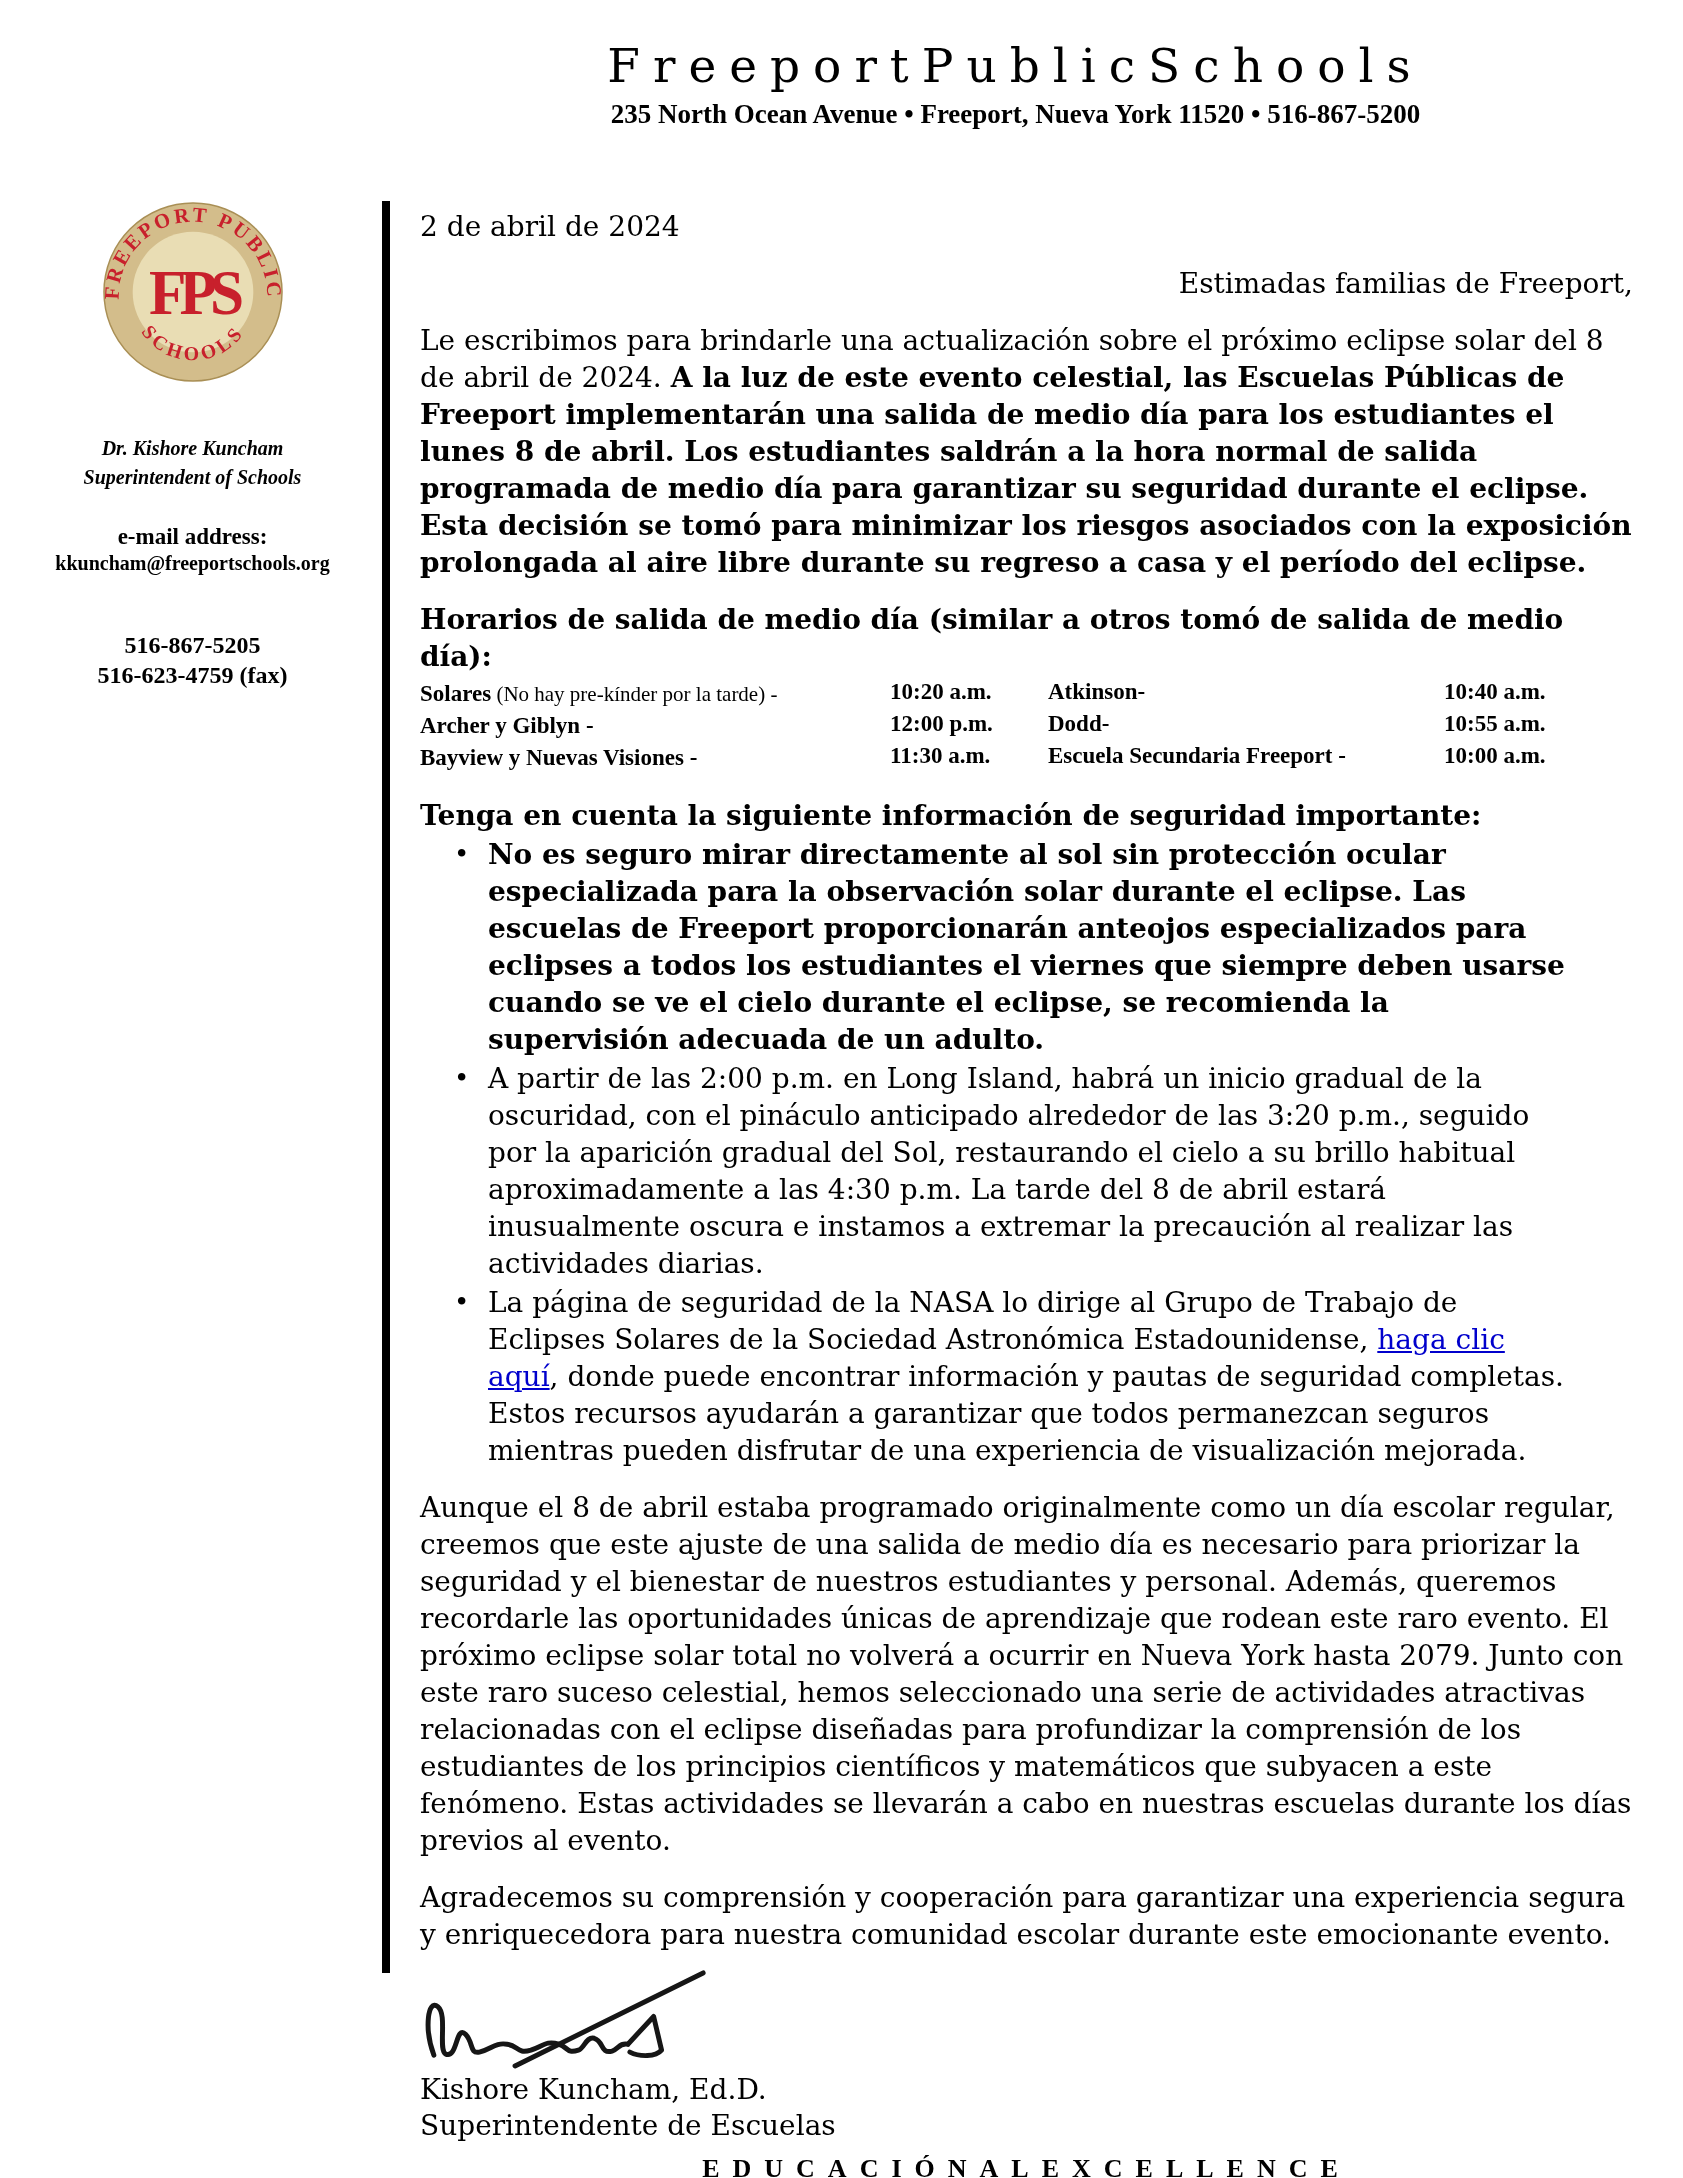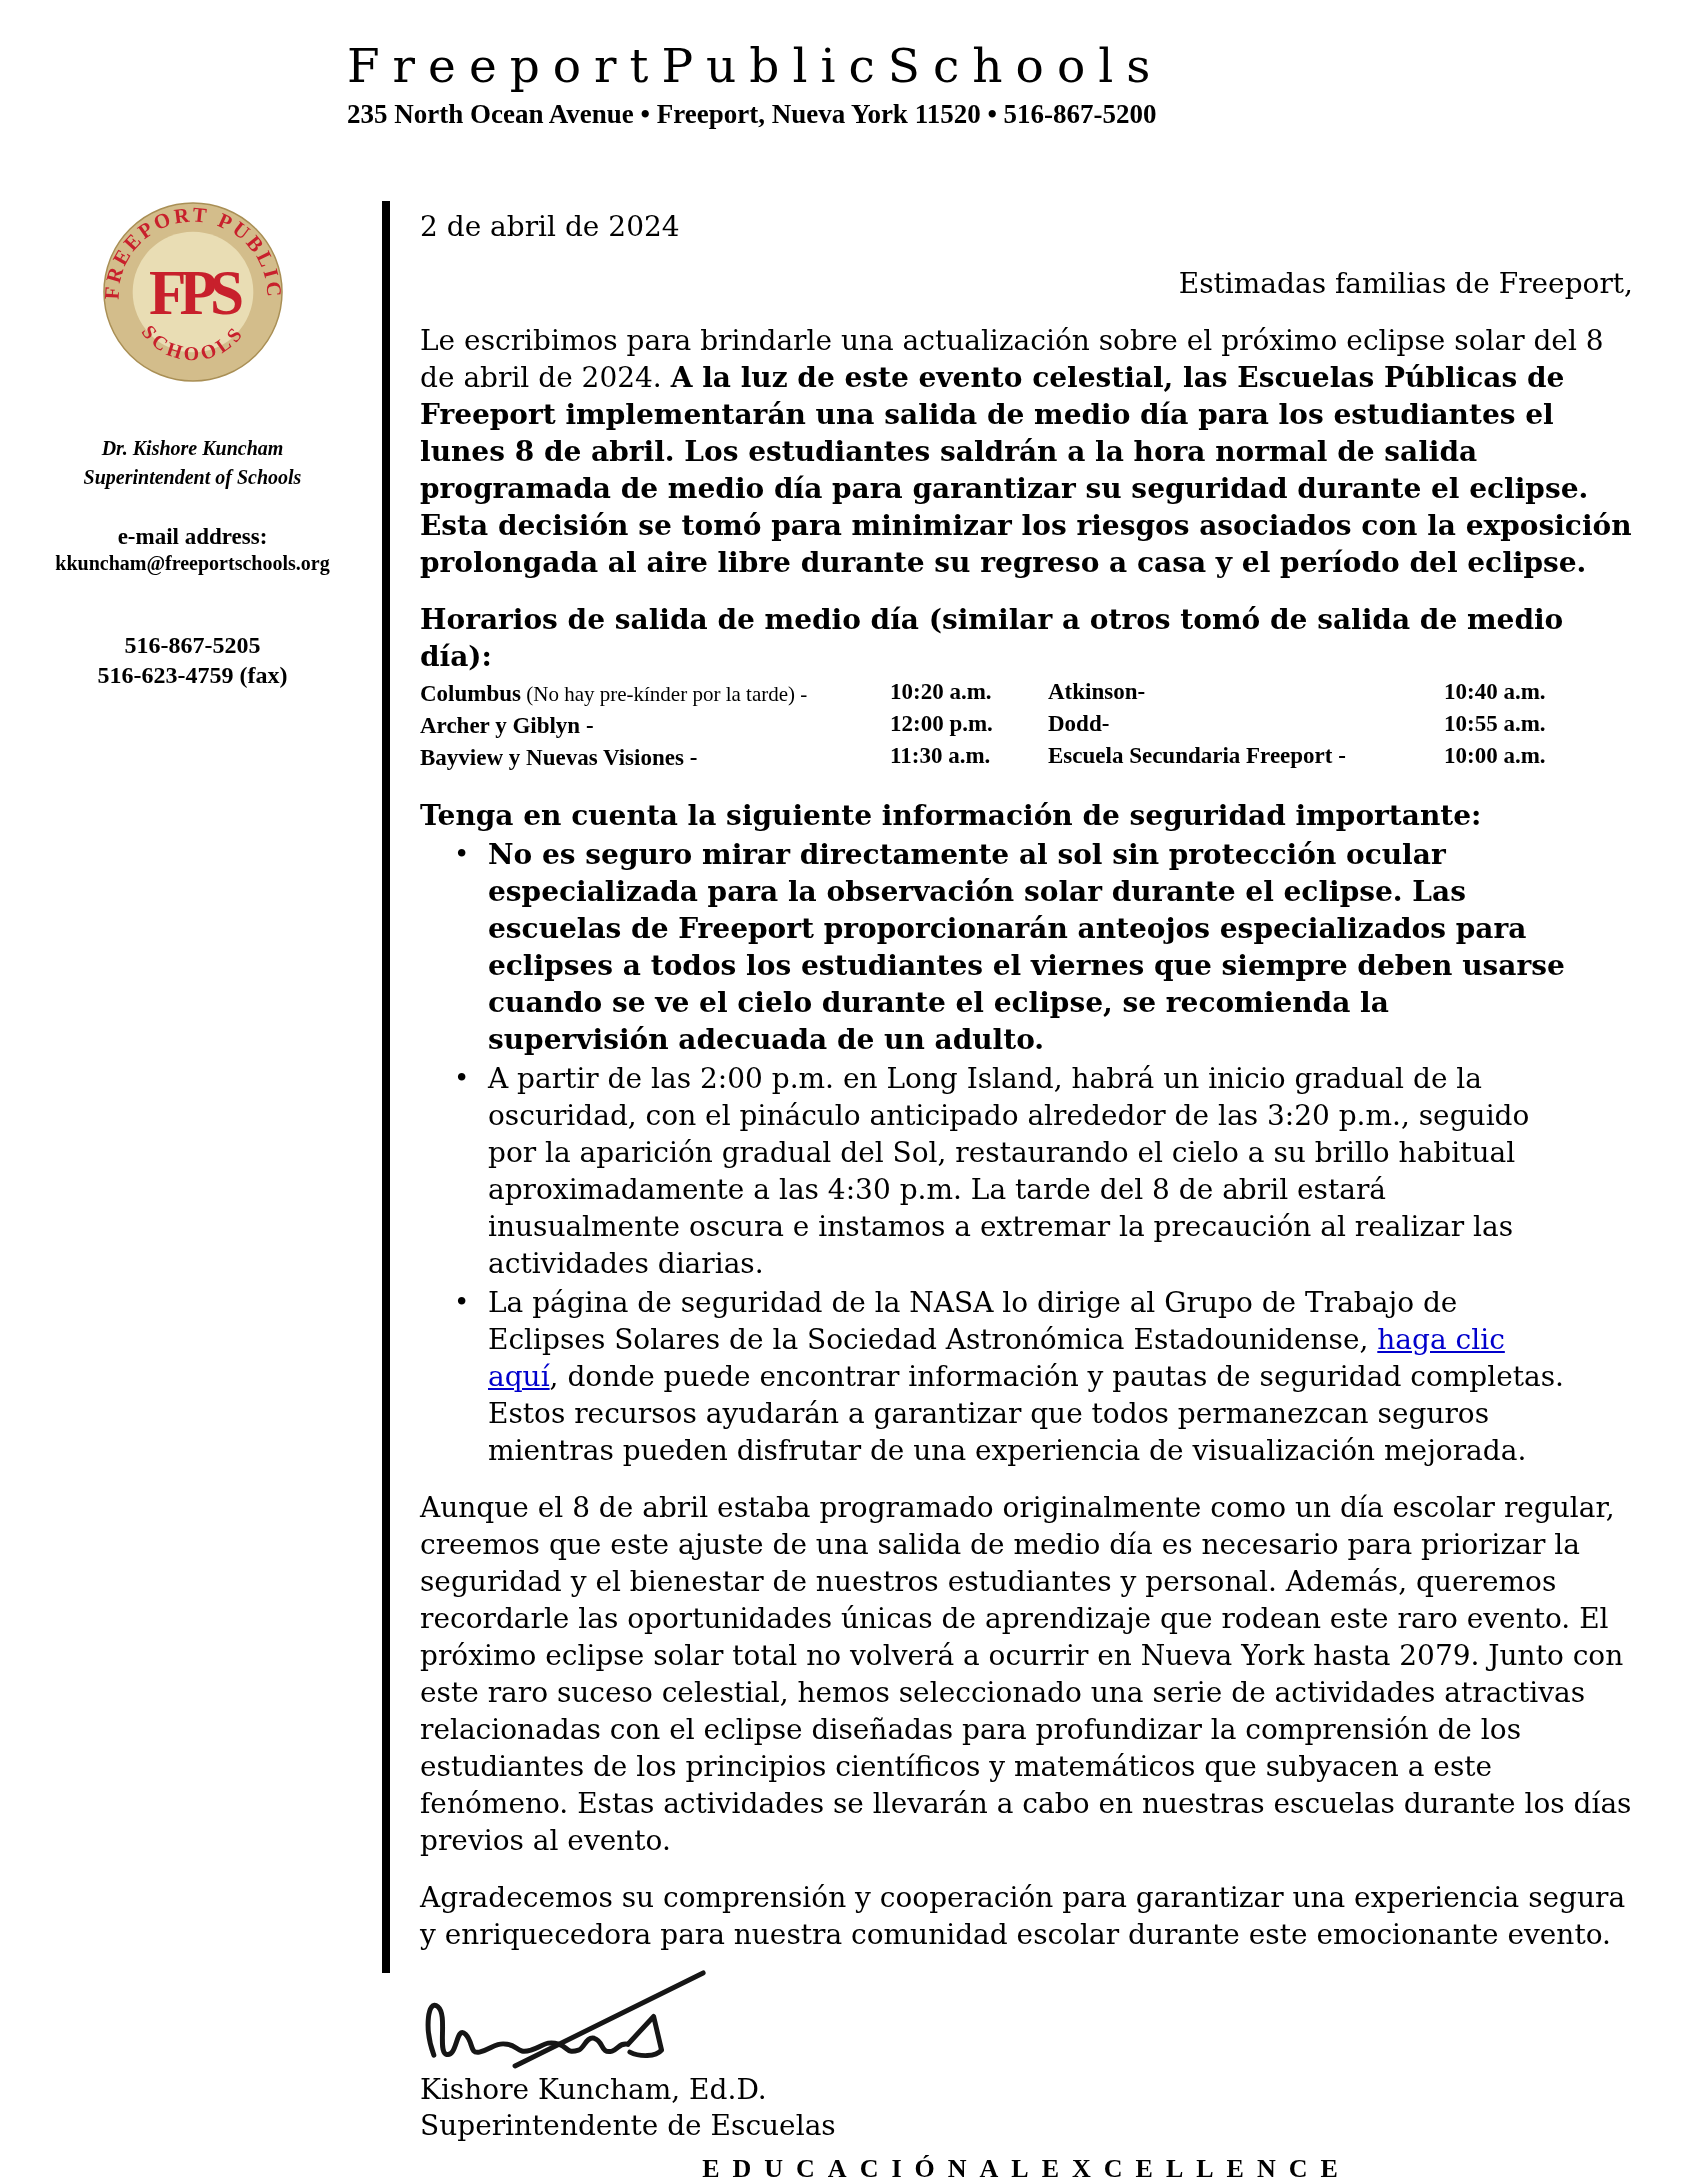--- a/index.html
+++ b/index.html
@@ -3,21 +3,21 @@
 <meta charset="utf-8">
 <style>
   html,body{margin:0;padding:0;background:#ffffff;}
   body{
     width:1683px;height:2178px;position:relative;
     font-family:"DejaVu Serif","Liberation Serif",serif;
     color:#000;
     -webkit-font-smoothing:antialiased;
   }
   
-  .header{position:absolute;left:347px;top:38px;width:1337px;text-align:left;}
+  .header{position:absolute;left:347px;top:38px;width:1337px;text-align:center;}
   .school-name{
     font-size:47px;letter-spacing:13px;font-weight:400;white-space:nowrap;
   }
   .address-line{
     font-size:27px;font-weight:700;margin-top:6px;white-space:nowrap;
     font-family:"Liberation Serif","DejaVu Serif",serif;
   }
   
   .sidebar{position:absolute;left:54px;top:193px;width:277px;text-align:center;
     font-family:"Liberation Serif","DejaVu Serif",serif;}
@@ -98,21 +98,21 @@
   <div class="date">2 de abril de 2024</div>
 
   <div class="salutation">Estimadas familias de Freeport,</div>
 
   <div class="para"><span>Le escribimos para brindarle una actualización sobre el próximo eclipse solar del 8 de abril de 2024. </span><span class="bold">A la luz de este evento celestial, las Escuelas Públicas de Freeport implementarán una salida de medio día para los estudiantes el lunes 8 de abril.  Los estudiantes saldrán a la hora normal de salida programada de medio día para garantizar su seguridad durante el eclipse.  Esta decisión se tomó para minimizar los riesgos asociados con la exposición prolongada al aire libre durante su regreso a casa y el período del eclipse.</span></div>
 
   <div class="sched-heading">Horarios de salida de medio día (similar a otros tomó de salida de medio día):</div>
 
   <div class="sched">
     <div class="sched-row">
-      <div><span class="sched-school">Columbus</span><span class="sched-note"> (No hay pre-kínder por la tarde) - </span></div>
+      <div><span class="sched-school">Solares</span><span class="sched-note"> (No hay pre-kínder por la tarde) - </span></div>
       <div class="sched-time">10:20 a.m.</div>
       <div class="sched-school">Atkinson-</div>
       <div class="sched-time">10:40 a.m.</div>
     </div>
     <div class="sched-row">
       <div><span class="sched-school">Archer y Giblyn - </span><span class="sched-note"></span></div>
       <div class="sched-time">12:00 p.m.</div>
       <div class="sched-school">Dodd-</div>
       <div class="sched-time">10:55 a.m.</div>
     </div>

